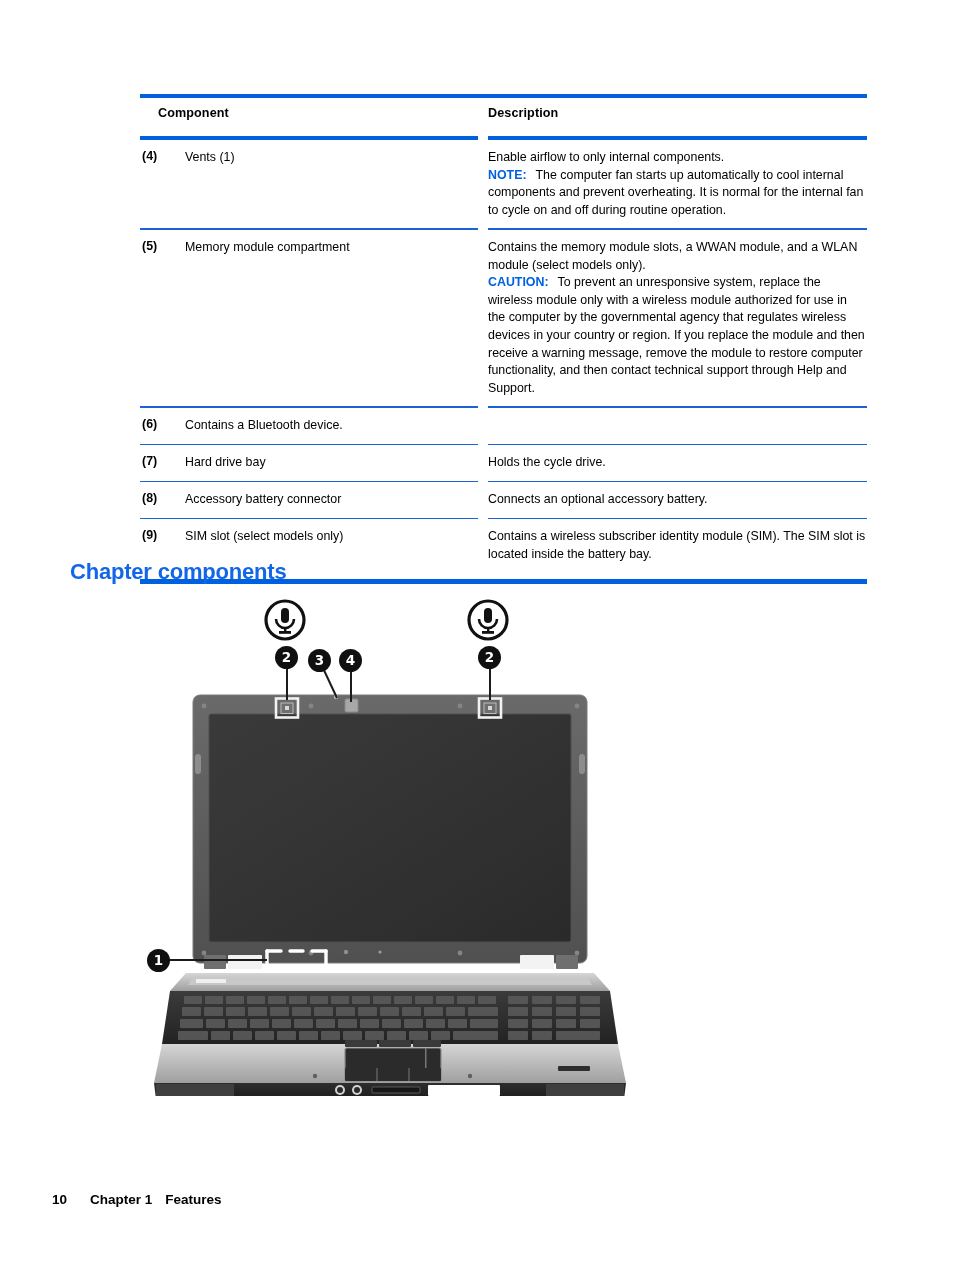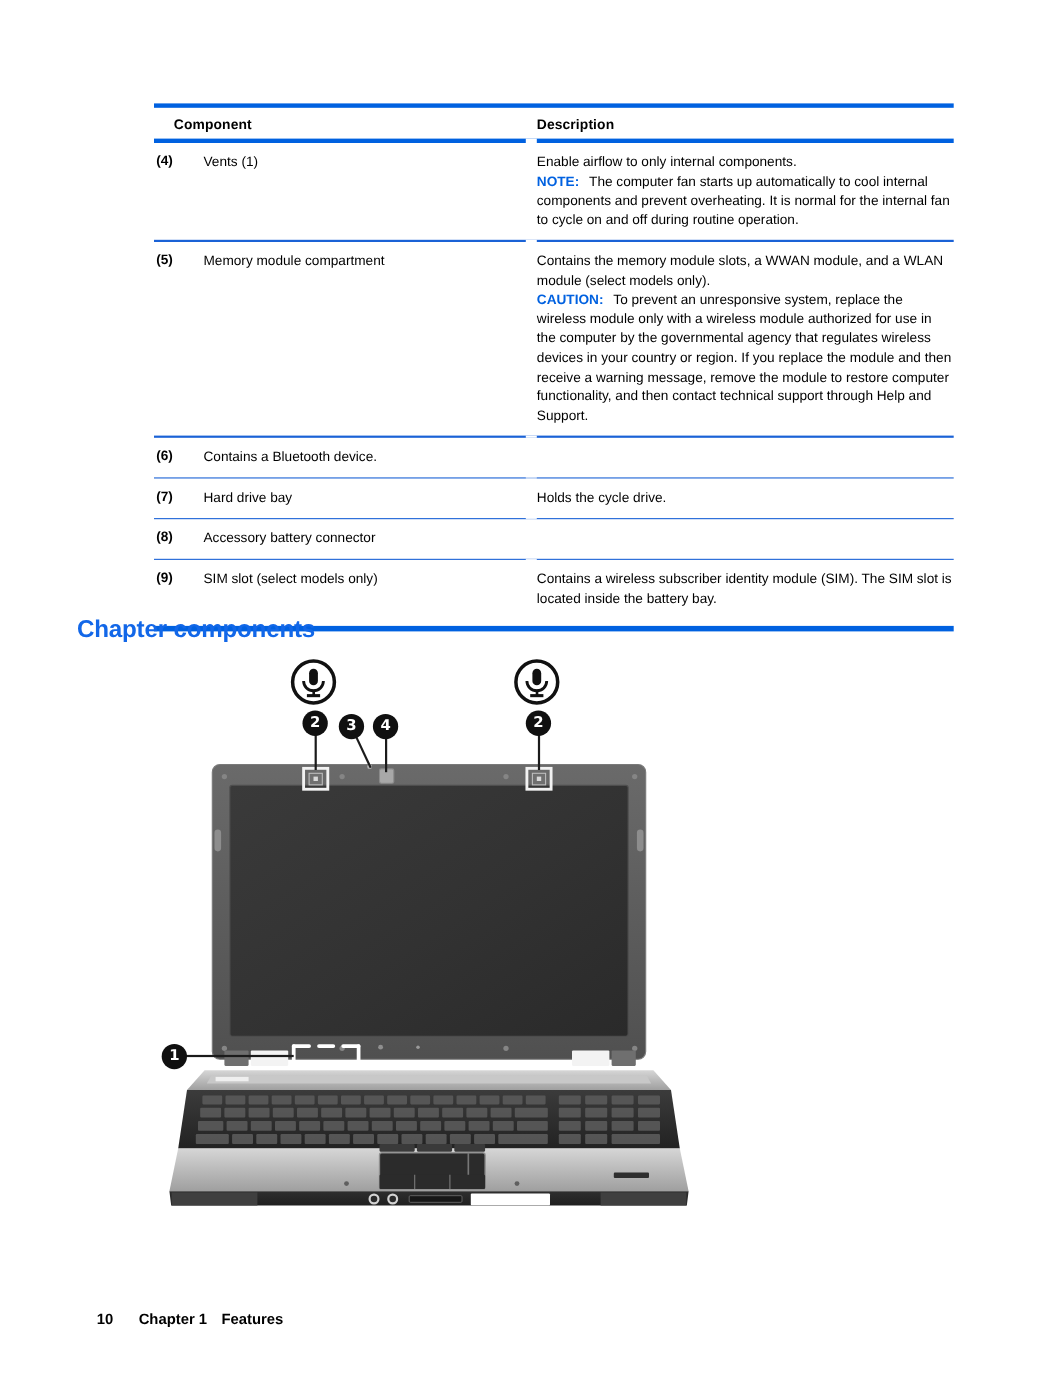--- a/index.html
+++ b/index.html
@@ -24,21 +24,21 @@
     width: 727px;
   }
   .rule-blue {
     height: 4px;
     background: #0061e0;
     width: 100%;
   }
   .rule-blue.thick-bottom { height: 5px; }
   .hdr-row {
     display: flex;
-    padding: 8px 0 6px 0;
+    padding: 8px 0 16px 0;
   }
   .hdr-row .c-num { width: 18px; }
   .hdr-row .c-comp {
     width: 330px;
     font-size: 12.6px;
     font-weight: bold;
     letter-spacing: 0.1px;
   }
   .hdr-row .c-desc {
     flex: 1;
@@ -161,21 +161,20 @@
   .laptop { position: absolute; left: 0; top: 0; }
 
   
   .footer {
     position: absolute;
     left: 52px;
     top: 1192px;
     font-size: 13.5px;
     font-weight: bold;
     color: #000;
-    margin-left: 36px;
   }
   .footer .pg { margin-right: 23px; }
   .footer .ch { margin-right: 13px; }
 </style>
 </head>
 <body>
 
 <div class="table-wrap">
 
   <div class="rule-blue"></div>
@@ -225,20 +224,23 @@
     <div class="c-desc">
       <p>Holds the cycle drive.</p>
     </div>
   </div>
 
   <div class="divider"></div>
 
   <div class="row">
     <div class="c-num">(8)</div>
     <div class="c-comp">Accessory battery connector</div>
+    <div class="c-desc">
+      <p>Connects an optional accessory battery.</p>
+    </div>
   </div>
 
   <div class="divider"></div>
 
   <div class="row">
     <div class="c-num">(9)</div>
     <div class="c-comp">SIM slot (select models only)</div>
     <div class="c-desc">
       <p>Contains a wireless subscriber identity module (SIM). The SIM slot is located inside the battery bay.</p>
     </div>

